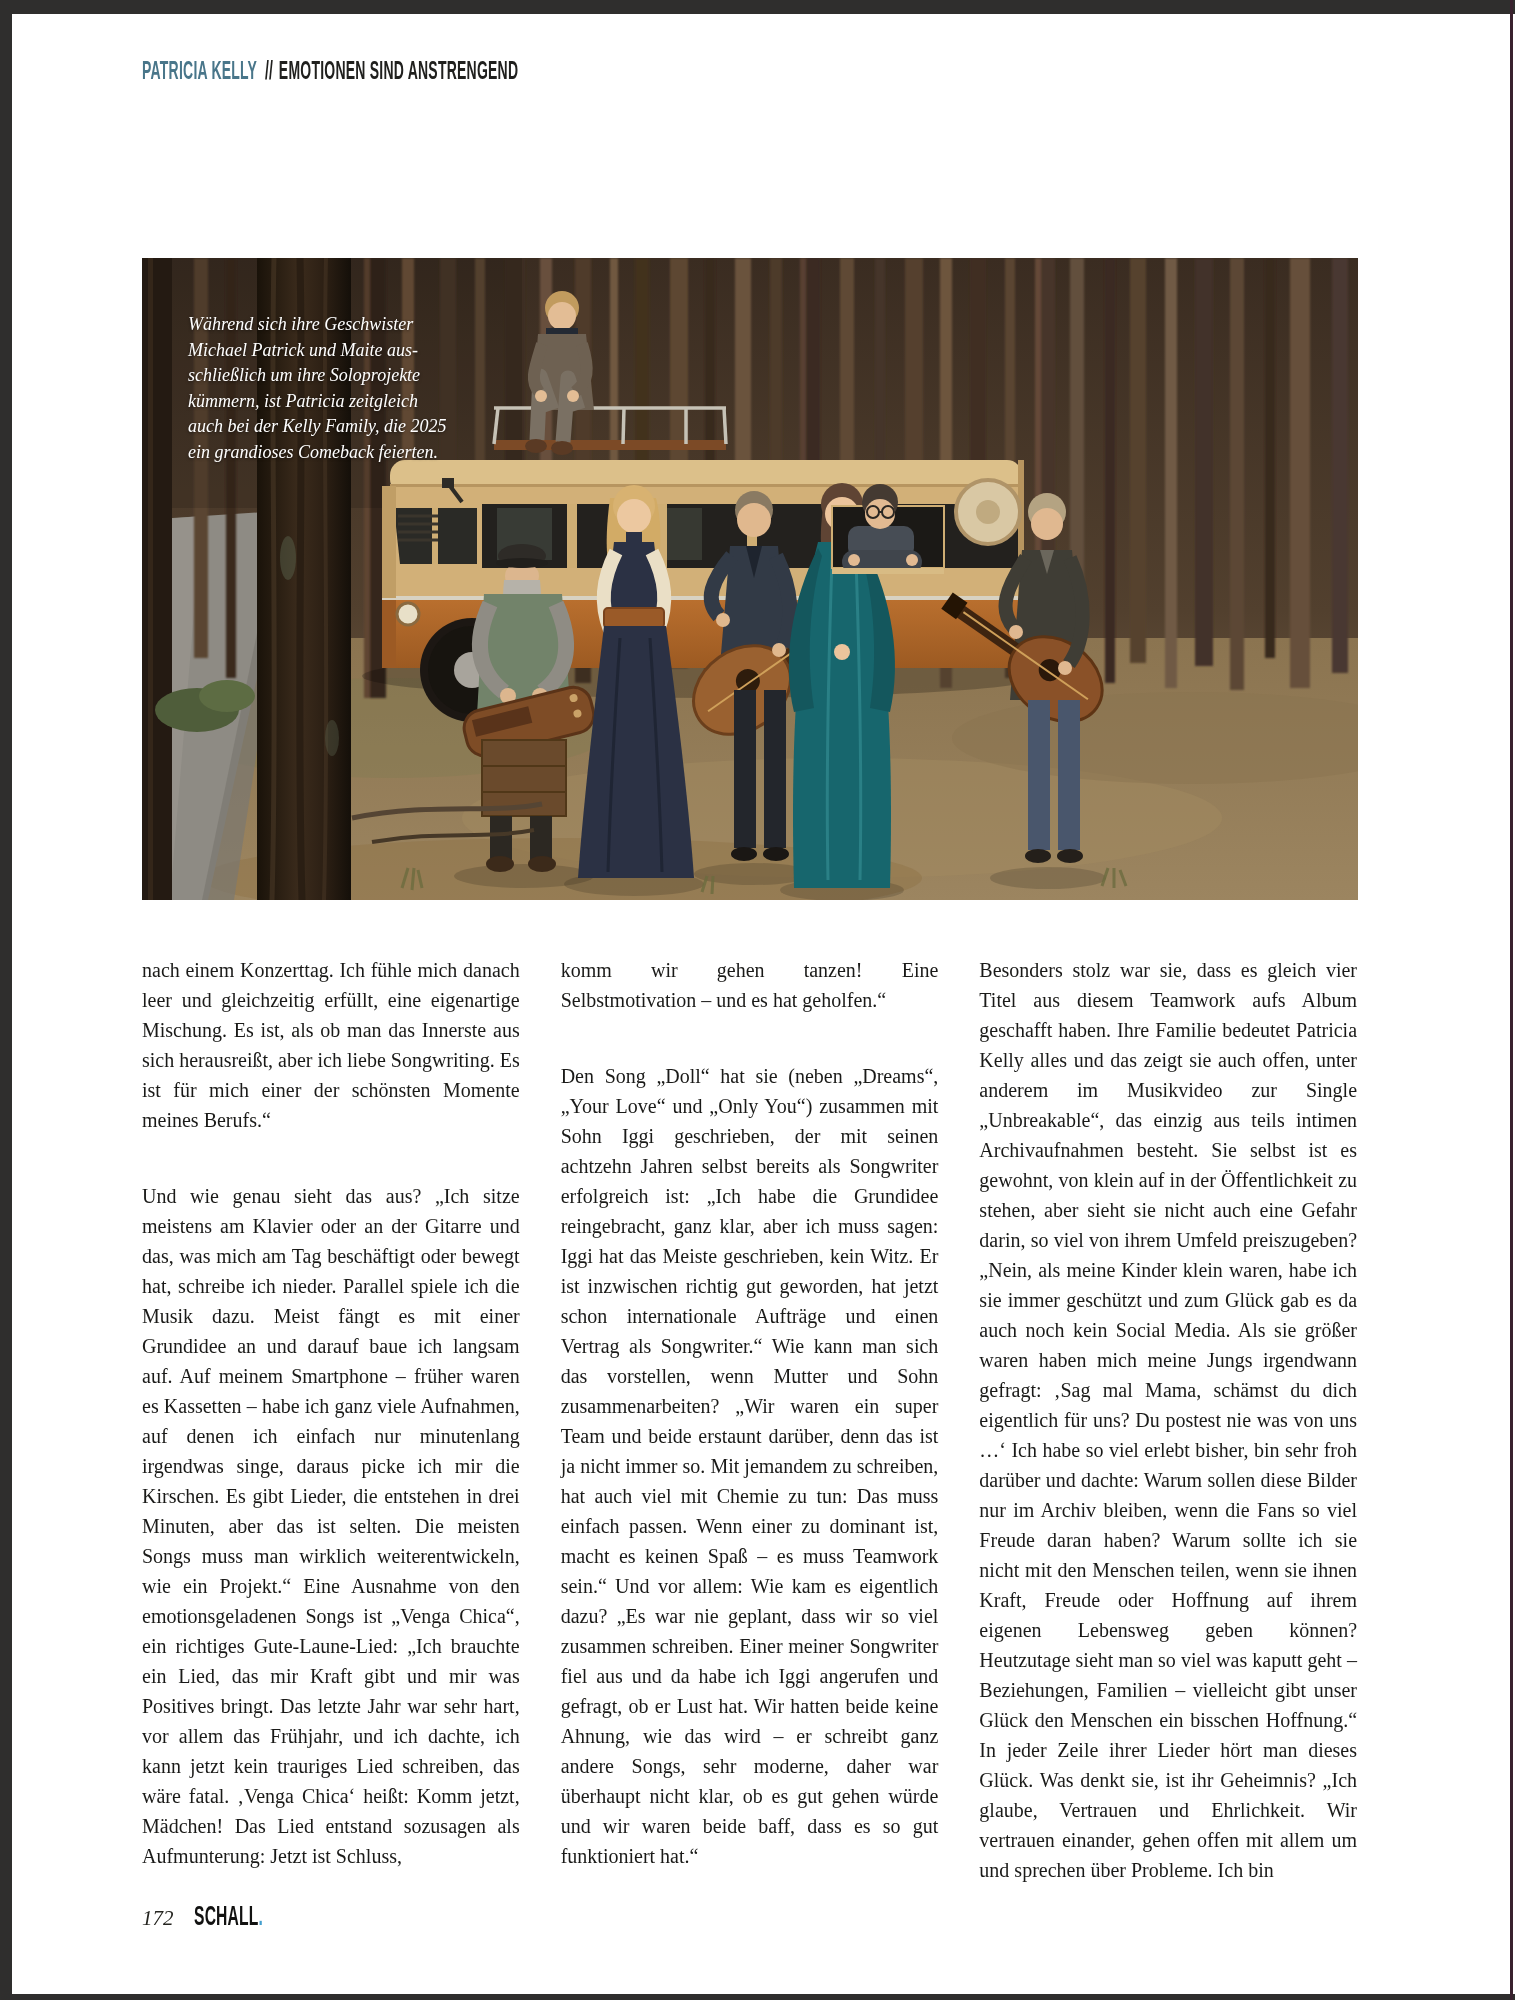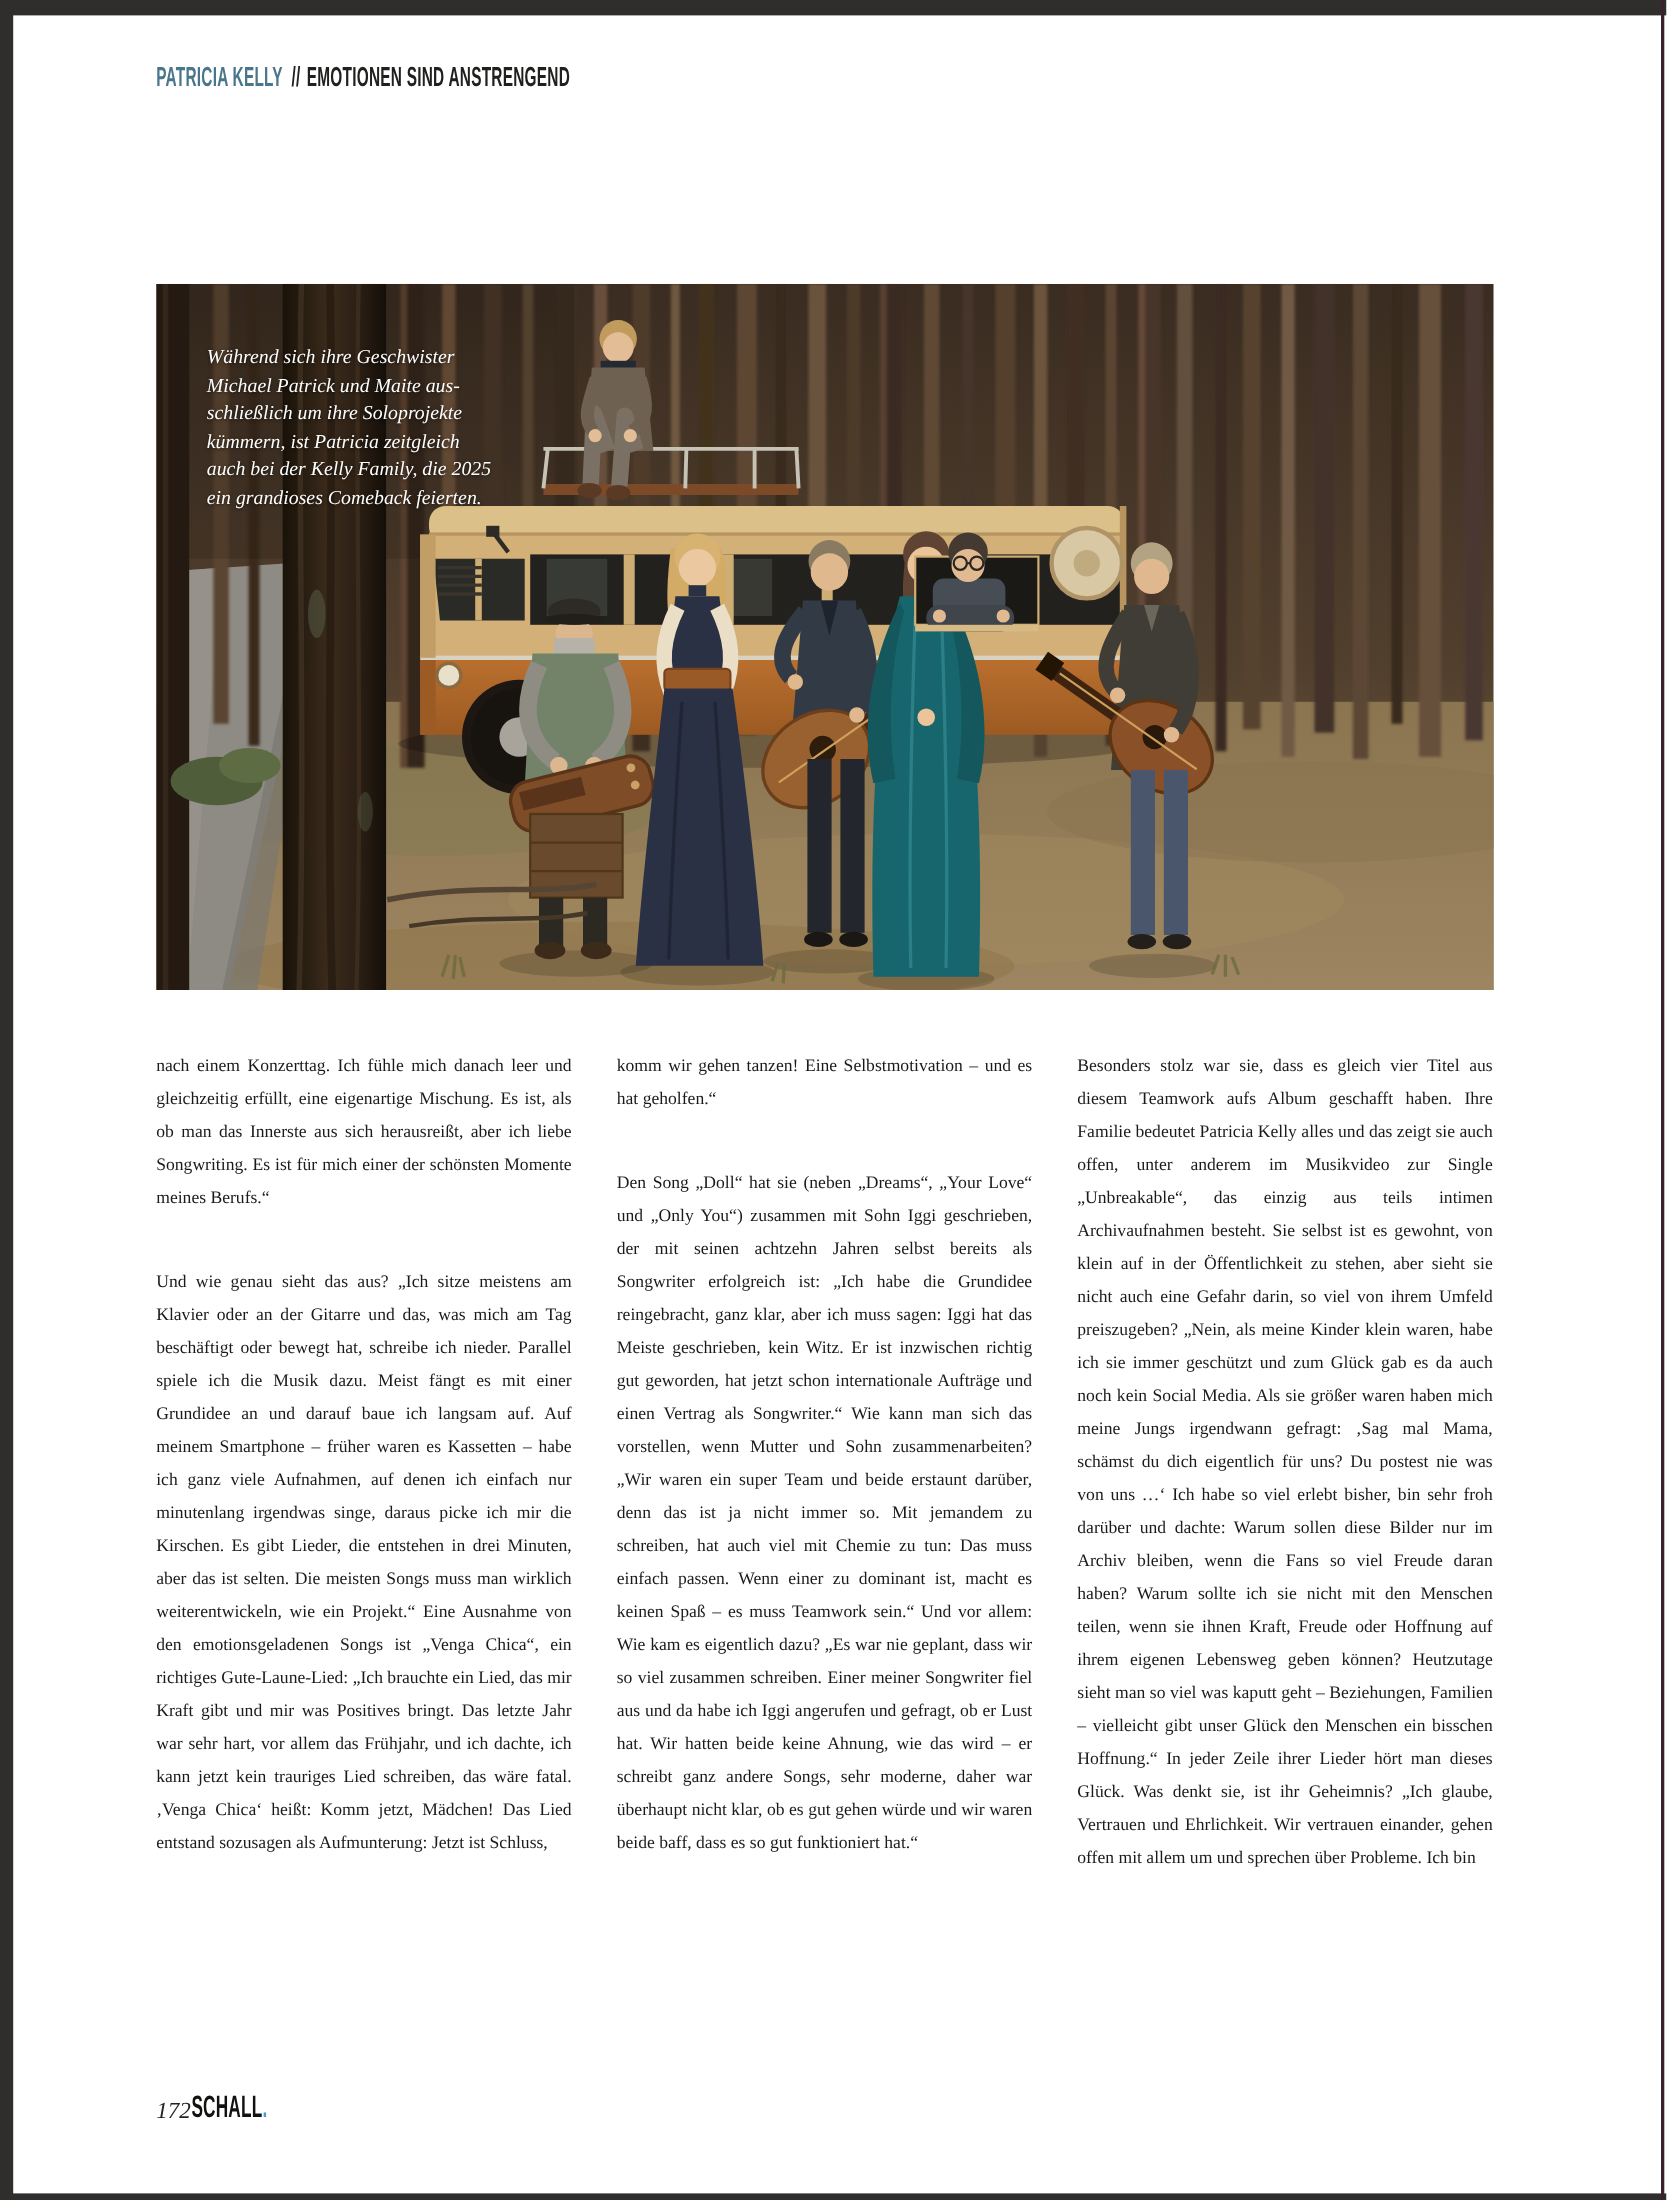--- a/index.html
+++ b/index.html
@@ -31,28 +31,28 @@
   .photo-caption{
     position:absolute;left:46px;top:54px;width:270px;
     color:#ffffff;font-style:italic;font-size:18px;line-height:25.5px;
     white-space:pre-line;text-shadow:0 1px 3px rgba(0,0,0,.55);
   }
 
   
   .article{position:absolute;left:142px;top:955px;width:1215px;display:flex;gap:41px;}
   .article .col{flex:1 1 0;min-width:0;}
   .article p{
-    margin:0;font-size:16px;line-height:30px;color:#1a1a18;
+    margin:0;font-size:20px;line-height:30px;color:#1a1a18;
     text-align:justify;
   }
   .article p + p{margin-top:46px;}
 
   
   .pagefoot{position:absolute;left:142px;top:1902px;display:flex;align-items:baseline;}
-  .pagefoot .pnum{font-style:italic;font-size:21px;color:#24241f;margin-right:0;}
+  .pagefoot .pnum{font-style:italic;font-size:21px;color:#24241f;margin-right:20px;}
   .pagefoot .mag{
     font-family:"Liberation Sans", sans-serif;font-weight:700;font-size:28px;line-height:1;
     color:#121211;letter-spacing:.3px;transform:scaleX(.56);transform-origin:left bottom;
     display:inline-block;white-space:nowrap;
   }
   .pagefoot .mag .dot{color:#459fce;}
 </style>
 </head>
 <body>
 

